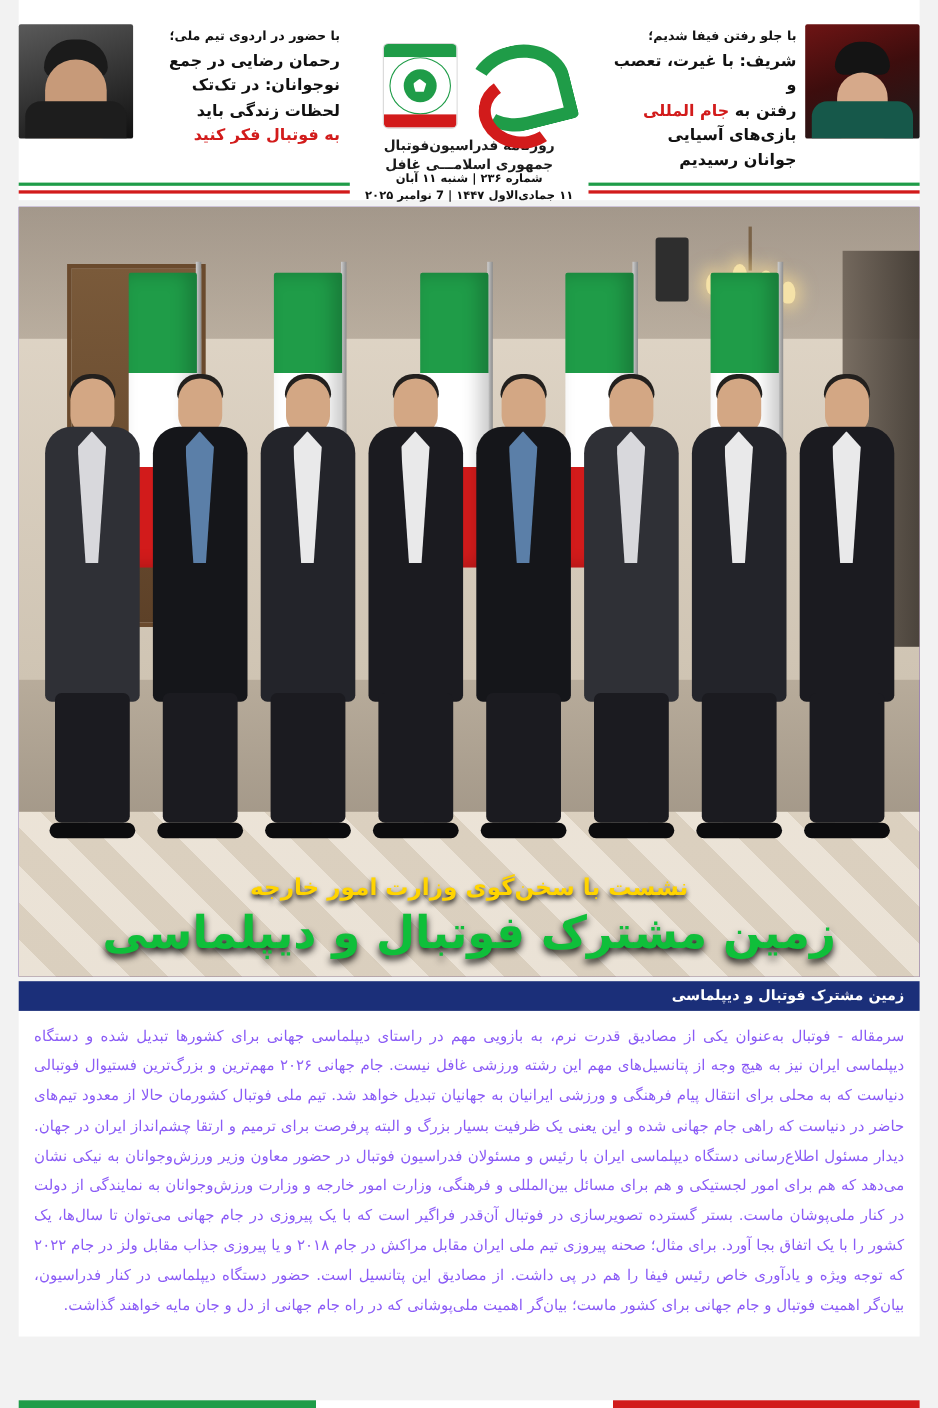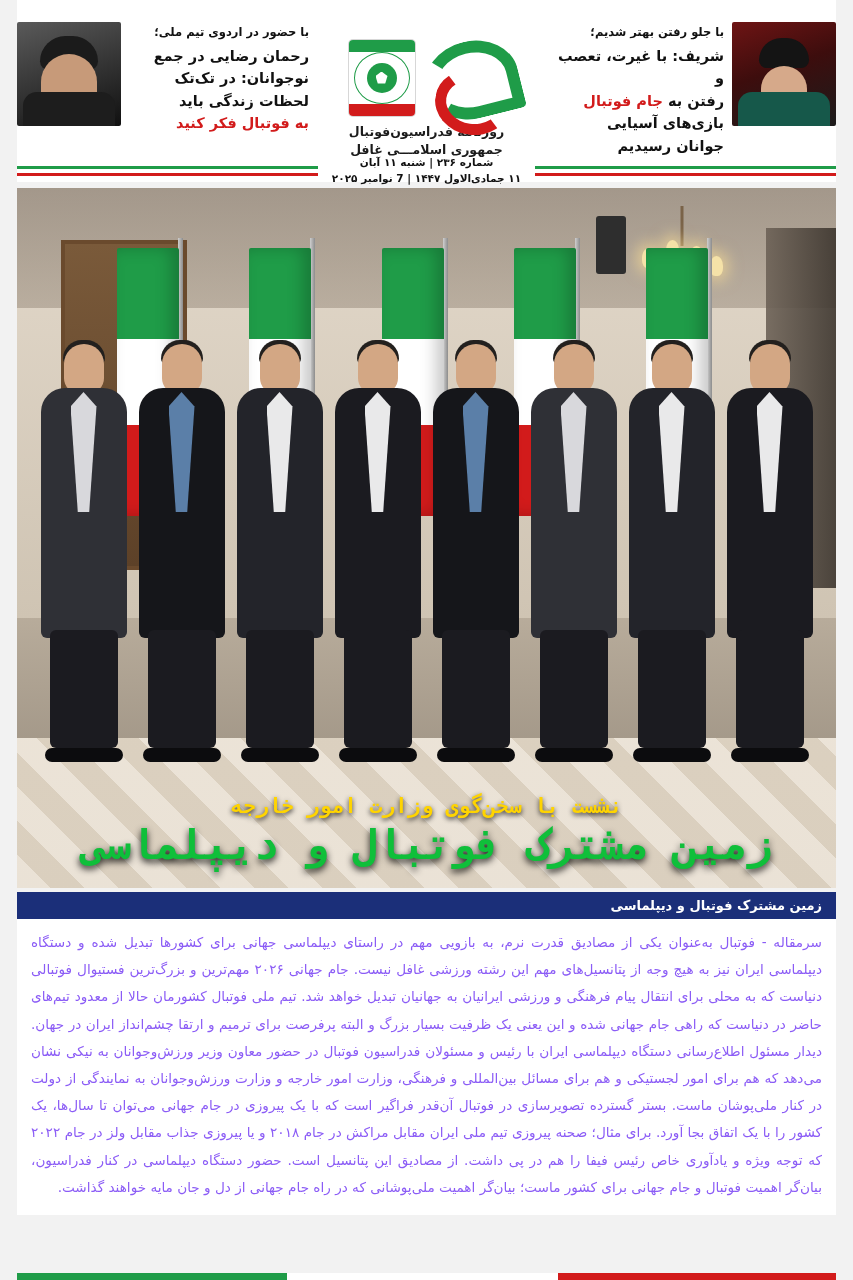--- a/index.html
+++ b/index.html
@@ -214,21 +214,20 @@
     line-height: 1.5;
   }
 
   
   .hero {
     position: relative;
     height: 700px;
     margin-top: 6px;
     overflow: hidden;
     background: #4c1d95;
-    font-family: Liberation Mono, monospace;
   }
   .hero .room {
     position: absolute; inset: 0;
     background:
       linear-gradient(180deg,#d9cfc0 0%, #cdc2b1 38%, #b9ad9c 60%, #8e8375 100%);
   }
   .hero .wall-panel {
     position: absolute; left: 0; right: 0; top: 0; height: 430px;
     background: linear-gradient(180deg,#e3d9cb 0%,#cfc4b3 100%);
   }
@@ -400,23 +399,23 @@
 
   <div class="masthead">
 
     <div class="mh-side">
       <div class="mh-photo left-photo">
         <div class="hair"></div>
         <div class="head"></div>
         <div class="body"></div>
       </div>
       <div class="mh-text">
-        <span class="kicker">با جلو رفتن بهتر شدیم؛</span>
+        <span class="kicker">با جلو رفتن فیفا شدیم؛</span>
         <span>شریف: با غیرت، تعصب و</span><br>
-        <span>رفتن به </span><span class="hl-red">جام فوتبال</span><br>
+        <span>رفتن به </span><span class="hl-red">جام المللی</span><br>
         <span>بازی‌های آسیایی</span><br>
         <span>جوانان رسیدیم</span>
       </div>
     </div>
 
     <div class="mh-center">
       <div class="logo-row">
         <div class="logo-mark">
           <div class="swoosh-a"></div>
           <div class="swoosh-b"></div>

